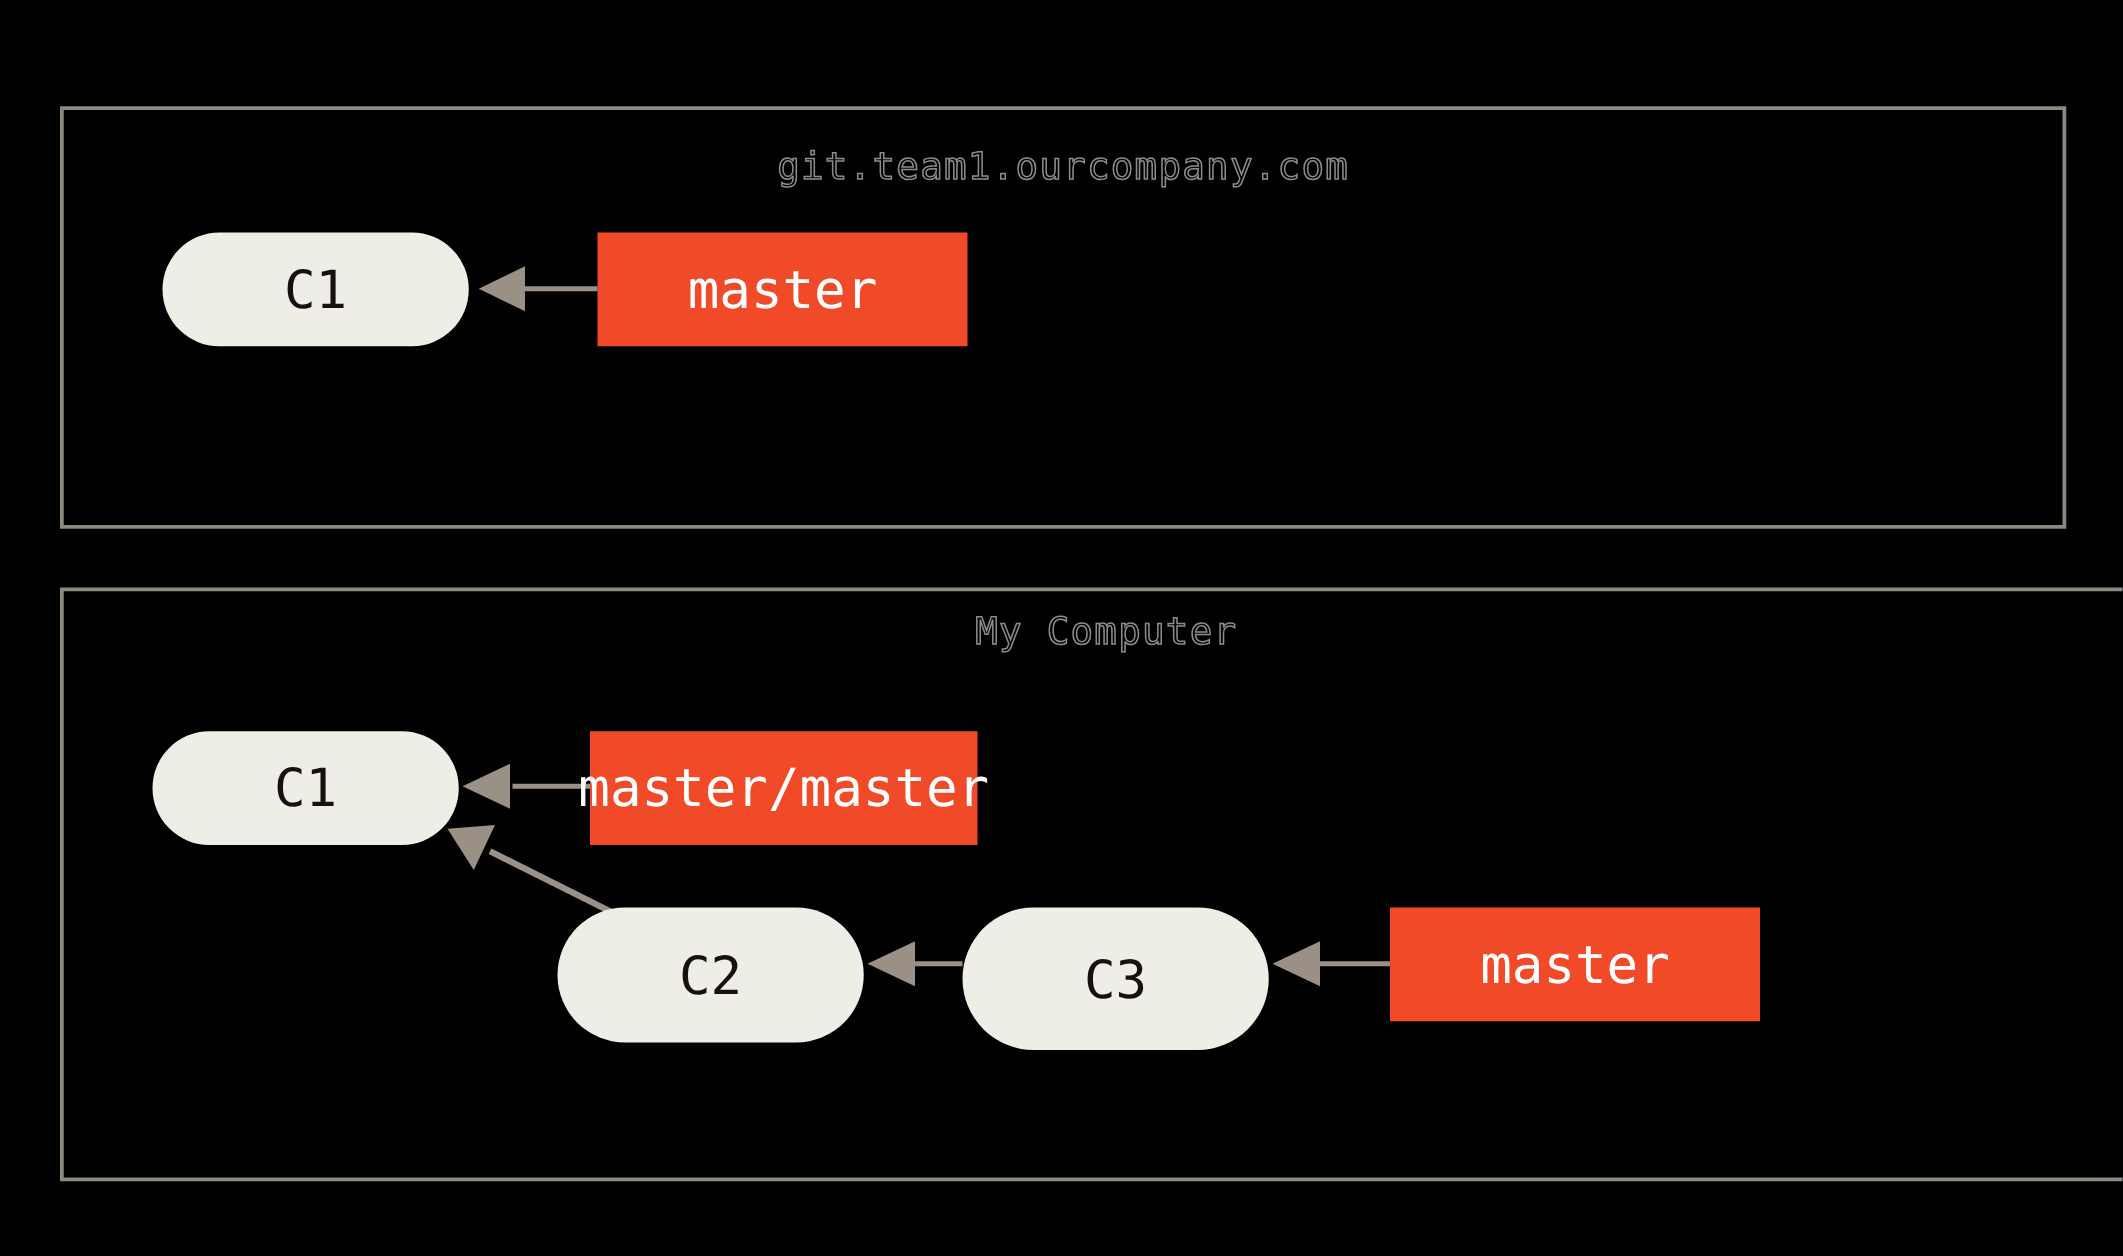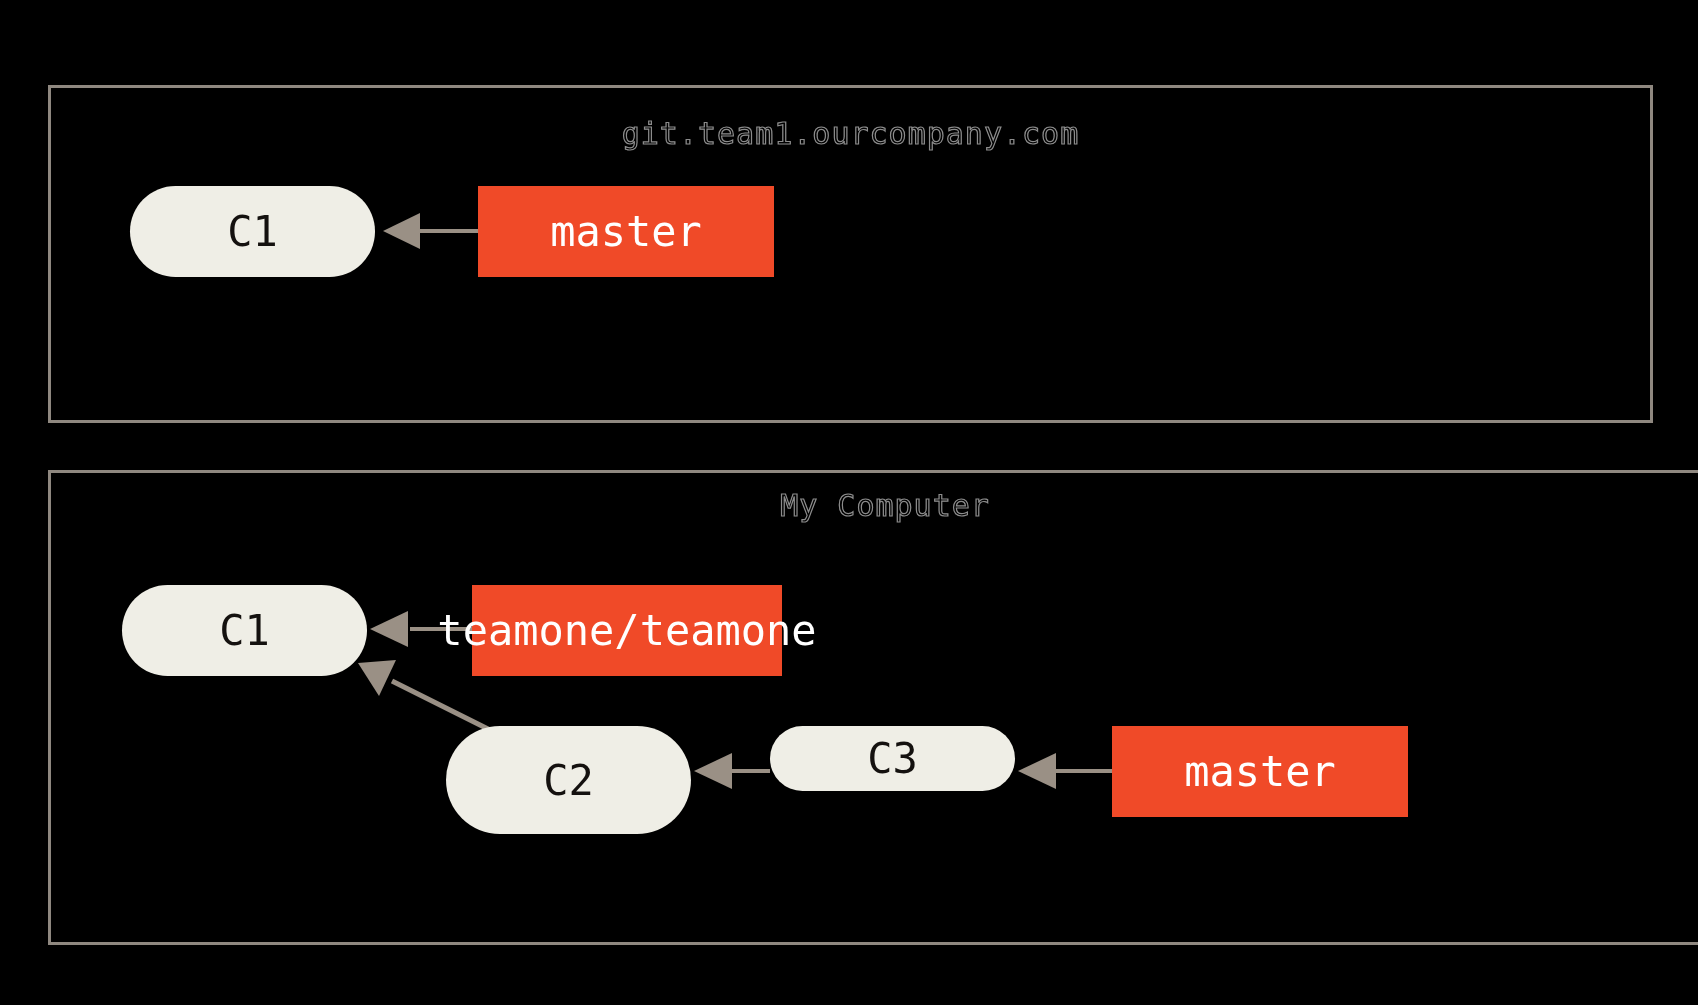--- a/index.html
+++ b/index.html
@@ -133,28 +133,28 @@
 
   <div class="panel" id="panel-local">
     <div class="panel-title" id="title-local" style="top: 15px; padding-top: 0px;">My Computer</div>
   </div>
 
   <div class="commit" style="left:122px; top:585px; width:245px; height:91px;">
     <span>C1</span>
   </div>
 
   <div class="branch" style="left:472px; top:585px; width:310px; height:91px;">
-    <span>teamone/teamone</span>
+    <span>master/master</span>
   </div>
 
   <div class="commit" style="left:446px; top:726px; width:245px; height:108px;">
     <span>C2</span>
   </div>
 
-  <div class="commit" style="left:770px; top:726px; width:245px; height:65px;">
+  <div class="commit" style="left:770px; top:726px; width:245px; height:114px;">
     <span>C3</span>
   </div>
 
   <div class="branch" style="left:1112px; top:726px; width:296px; height:91px;">
     <span>master</span>
   </div>
 
 </div>
 
 </body></html>

